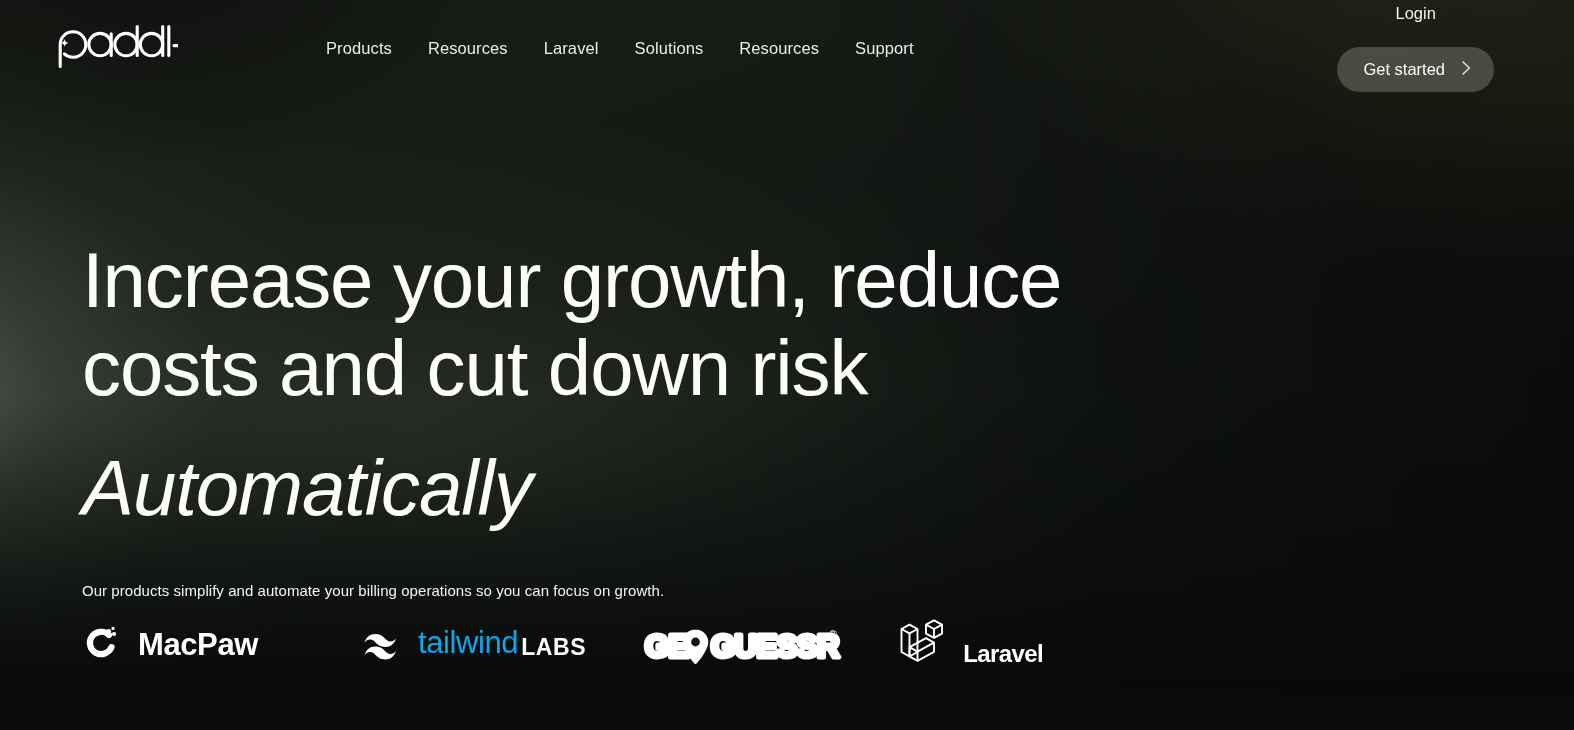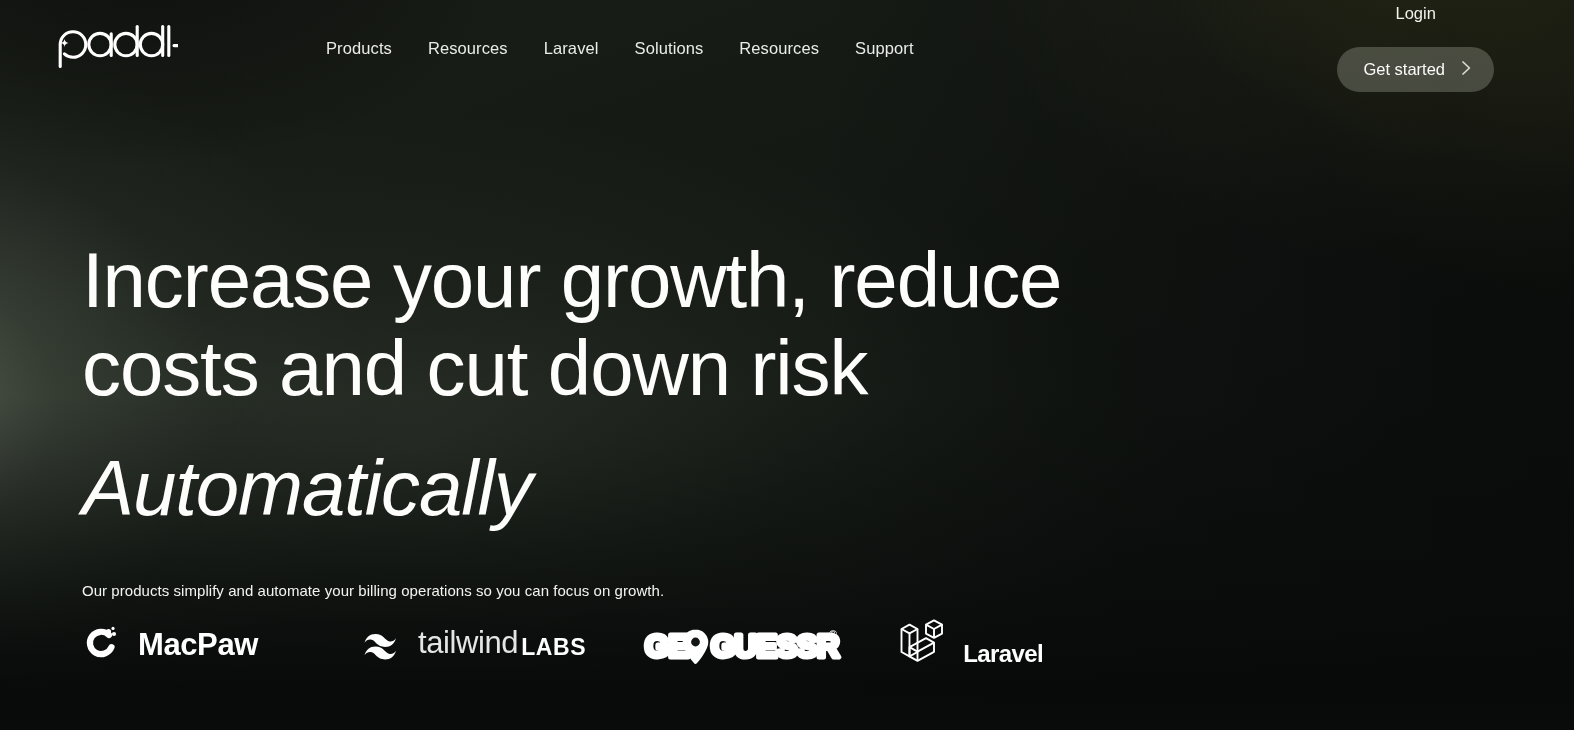--- a/index.html
+++ b/index.html
@@ -251,21 +251,21 @@
         <svg width="45" height="32" viewBox="0 0 45 32" fill="none" aria-hidden="true">
           <path d="M3.5 13.8 C5.2 8.0 8.9 5.1 14.4 5.1 C22.7 5.1 23.7 11.2 27.8 12.2
                    C30.6 12.9 33.0 11.9 35.0 9.2 C33.3 15.0 29.6 17.9 24.1 17.9
                    C15.8 17.9 14.8 11.8 10.7 10.8 C7.9 10.1 5.5 11.1 3.5 13.8 Z" fill="#ffffff"></path>
           <path d="M3.5 26.3 C5.2 20.5 8.9 17.6 14.4 17.6 C22.7 17.6 23.7 23.7 27.8 24.7
                    C30.6 25.4 33.0 24.4 35.0 21.7 C33.3 27.5 29.6 30.4 24.1 30.4
                    C15.8 30.4 14.8 24.3 10.7 23.3 C7.9 22.6 5.5 23.6 3.5 26.3 Z" fill="#ffffff"></path>
         </svg>
       </span>
       <span style="width:12px"></span>
-      <span style="color:#e5e5e5;font-size:31px;font-weight:400;letter-spacing:-0.4px;">tailwind</span>
+      <span style="color:#0ea5e9;font-size:31px;font-weight:400;letter-spacing:-0.4px;">tailwind</span>
       <span style="color:#fff;font-size:23px;font-weight:700;letter-spacing:0.6px;margin-left:3px;">LABS</span>
     </div>
 
     <span class="spacer-c"></span>
 
     <div class="logo-item" style="position:relative;margin-top:8px;">
       <span style="position:relative;display:flex;align-items:center;">
         <svg width="200" height="42" viewBox="0 0 200 42" fill="none" aria-hidden="true">
           <text x="2" y="31" font-family="Liberation Sans, sans-serif" font-size="31" font-weight="700" fill="none" stroke="#ffffff" stroke-width="5" stroke-linejoin="round" letter-spacing="-0.5">GE</text>
           <text x="2" y="31" font-family="Liberation Sans, sans-serif" font-size="31" font-weight="700" fill="#ffffff" letter-spacing="-0.5">GE</text>

